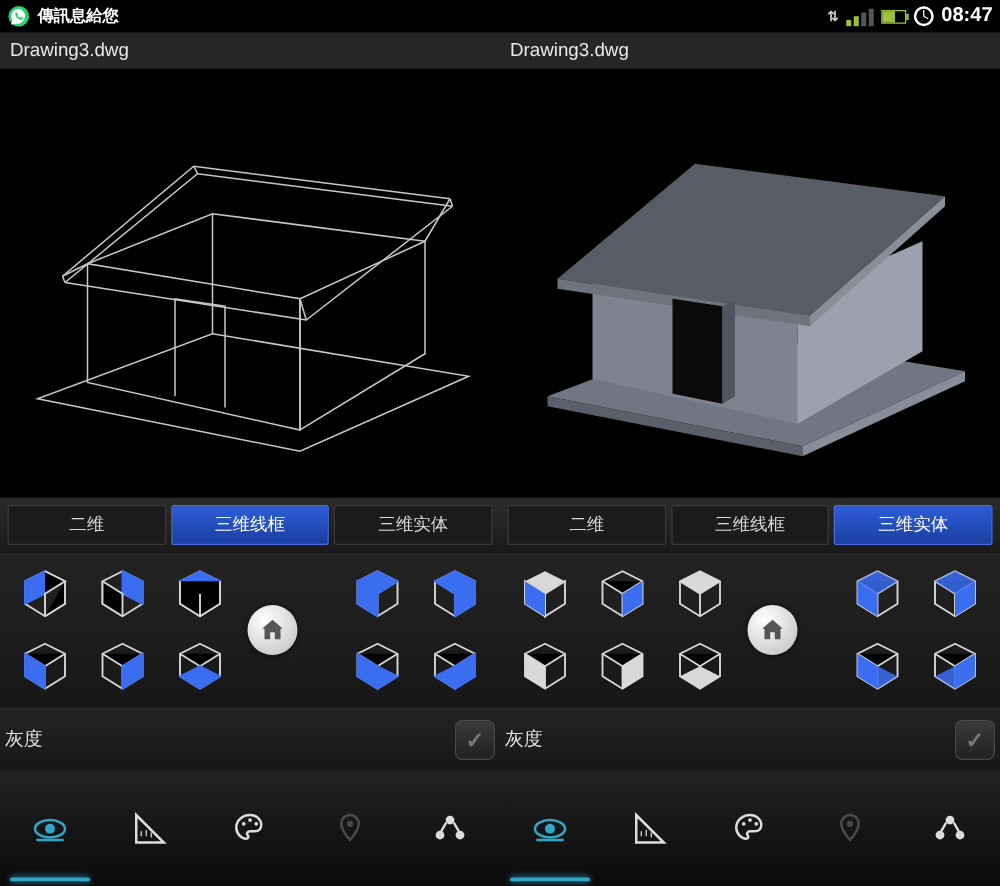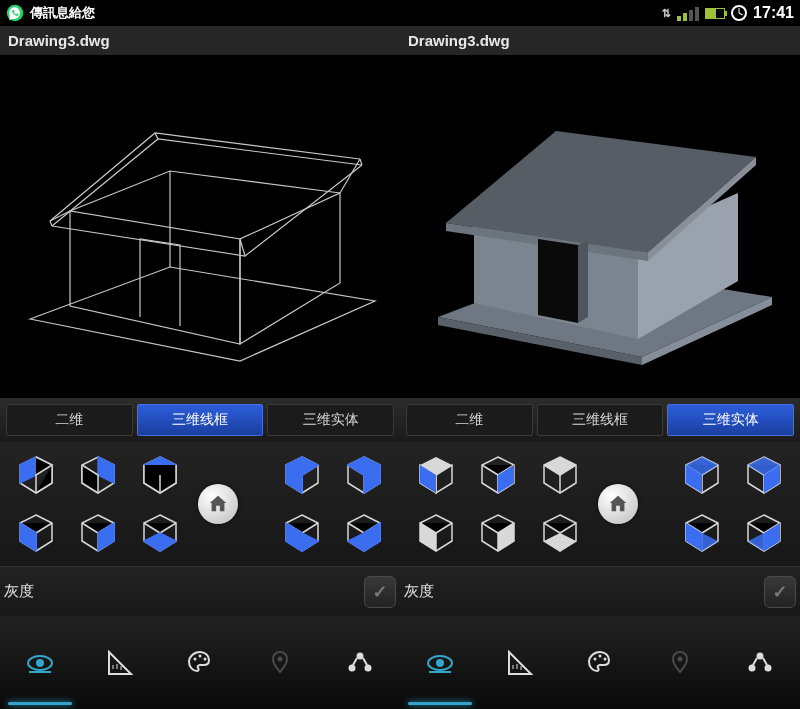--- a/index.html
+++ b/index.html
@@ -16,21 +16,21 @@
   .signal-bars span { width:4px; background:#9cc23a; }
   .sig-grey { background:#555 !important; }
   .battery { width:20px; height:11px; border:1px solid #9cc23a; position:relative; }
   .battery::after { content:""; position:absolute; right:-3px; top:2px; width:2px; height:5px; background:#9cc23a; }
   .battery-fill { height:100%; width:55%; background:#9cc23a; }
   .clock-icon { width:16px; height:16px; border:2px solid #fff; border-radius:50%; position:relative; }
   .clock-icon::before { content:""; position:absolute; left:50%; top:50%; width:1px; height:5px; background:#fff; transform-origin:bottom; transform:translate(-50%,-100%); }
   .clock-icon::after { content:""; position:absolute; left:50%; top:50%; width:1px; height:4px; background:#fff; transform-origin:bottom; transform:translate(-50%,-100%) rotate(120deg); }
 
   
-  .titlebar { height: 30px; background: #262626; display:flex; align-items:center; padding: 0 8px; font-weight:bold; font-size:15px; color:#e8e8e8; border-bottom:1px solid #000; }
+  .titlebar { height: 30px; background: #262626; display:flex; align-items:center; padding: 0 8px; font-weight:normal; font-size:15px; color:#e8e8e8; border-bottom:1px solid #000; }
 
   
   .viewport { flex: 0 0 342px; background:#000; position:relative; overflow:hidden; }
   .viewport svg { position:absolute; left:50%; top:50%; transform:translate(-50%,-52%); }
 
   
   .tabrow { display:flex; height:44px; background: linear-gradient(#2c2c2c,#1a1a1a); padding:6px; gap:4px; }
   .tab { flex:1; border-radius:2px; display:flex; align-items:center; justify-content:center; font-size:14px; color:#d8d8d8; background:#1b1b1b; border:1px solid #3a3a3a; cursor:pointer; }
   .tab.active { background: linear-gradient(#2c5dda,#1a3fa0); color:#fff; border-color:#4a6de0; }
 
@@ -277,21 +277,21 @@
         <div class="signal-bars">
           <span style="height:5px"></span>
             <span style="height:8px"></span>
             <span class="sig-grey" style="height:11px"></span>
             <span class="sig-grey" style="height:14px"></span>
         </div>
         <div class="battery">
             <div class="battery-fill"></div>
           </div>
         <div class="clock-icon"></div>
-        <span style="font-size:16px;">17:41</span>
+        <span style="font-size:16px;">08:47</span>
       </div>
     </div>
 
     <div class="titlebar">
       <span>Drawing3.dwg</span>
     </div>
 
     <div class="viewport">
       <svg width="380" height="300" viewBox="0 0 380 300">
 

